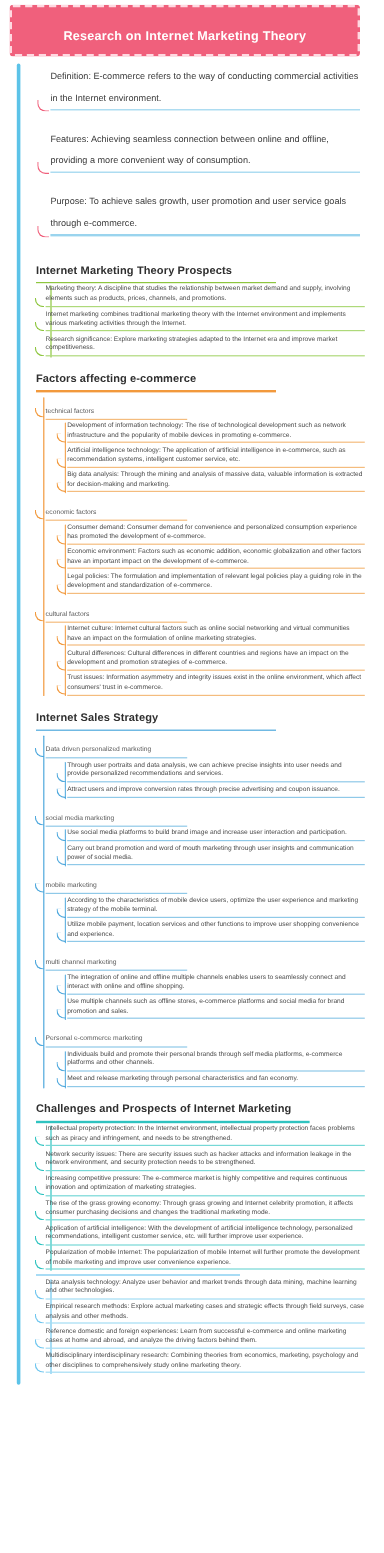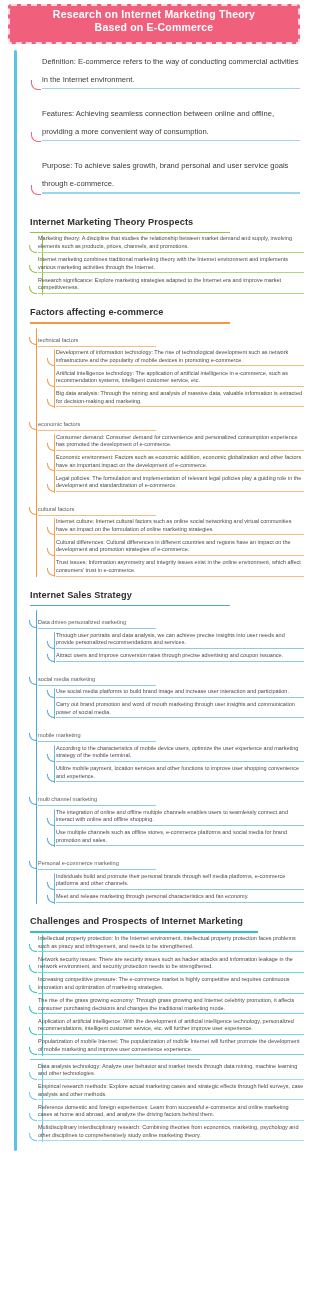--- a/index.html
+++ b/index.html
@@ -17,21 +17,21 @@
     background:#fff;
   }
 
   
   .title-banner{
     position:relative;
     margin:4px 10px 0 8px;
     background:#f0607c;
     border:2px dashed #ffd9e1;
     border-radius:3px;
-    padding:2px 6px 8px 6px;
+    padding:18px 6px 8px 6px;
     text-align:center;
     box-sizing:border-box;
   }
   .title-banner .tline{
     color:#ffffff;
     font-size:10.5px;
     font-weight:bold;
     letter-spacing:.2px;
     line-height:13px;
     white-space:nowrap;
@@ -175,21 +175,20 @@
 
   .section{ position:relative; }
 </style>
 </head>
 <body>
 
 <div id="root">
 
   <div class="title-banner">
     <div class="tline">Research on Internet Marketing Theory</div>
-    <div class="tline">Based on E-Commerce</div>
   </div>
 
   <div class="tree">
     <div class="trunk"></div>
 
     <div class="section">
 
       <div class="topleaf c-a">
         <span class="elbow"></span>
         <span class="txt">Definition: E-commerce refers to the way of conducting commercial activities in the Internet environment.</span>
@@ -197,21 +196,21 @@
       </div>
 
       <div class="topleaf c-a">
         <span class="elbow"></span>
         <span class="txt">Features: Achieving seamless connection between online and offline, providing a more convenient way of consumption.</span>
         <span class="ul"></span>
       </div>
 
       <div class="topleaf c-a">
         <span class="elbow"></span>
-        <span class="txt">Purpose: To achieve sales growth, brand personal and user service goals through e-commerce.</span>
+        <span class="txt">Purpose: To achieve sales growth, user promotion and user service goals through e-commerce.</span>
         <span class="ul"></span>
       </div>
     </div>
 
     <div class="section">
       <div class="sec-head head-a">Internet Marketing Theory Prospects</div>
       <span class="sec-underline uh-b"></span>
 
       <div style="position:relative;">
         <div class="vline rail-b" style="left:30px;top:0;height:100%;"></div>

